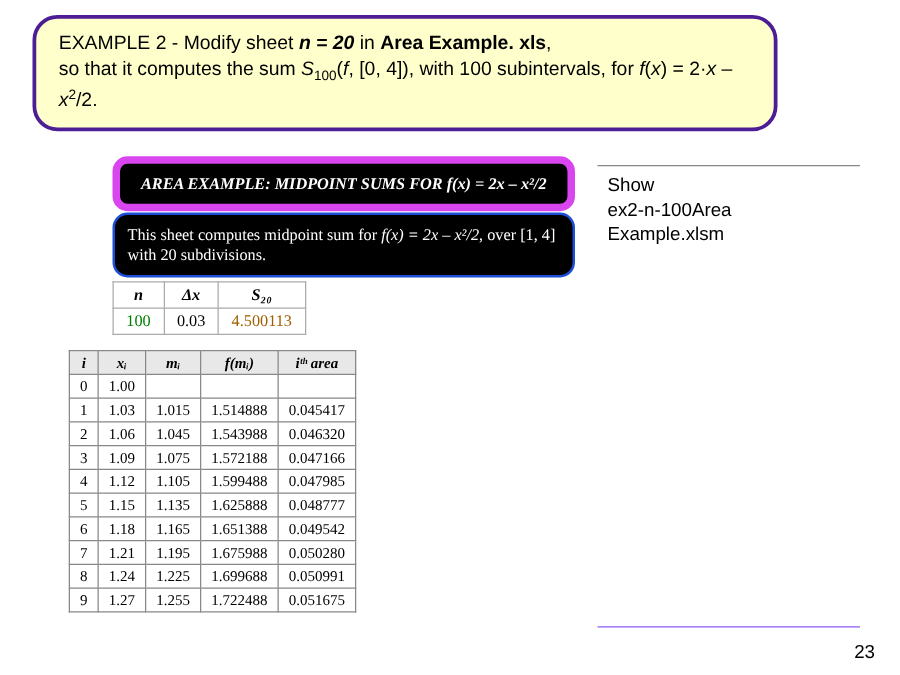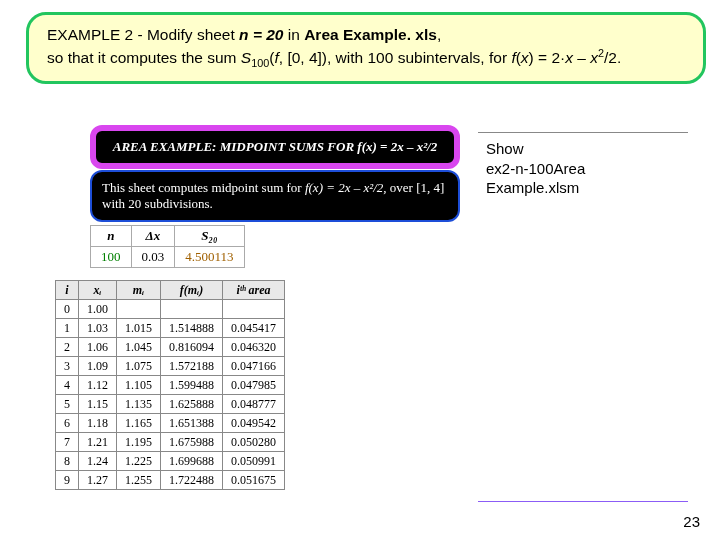--- a/index.html
+++ b/index.html
@@ -9,23 +9,23 @@
     height: 540px;
     background: #fff;
     font-family: Arial, sans-serif;
     position: relative;
     overflow: hidden;
   }
   .topbox {
     position: absolute;
     left: 26px;
     top: 12px;
-    width: 680px;
+    width: 596px;
     background: #ffffcc;
-    border: 3px solid #22c55e;
+    border: 3px solid #4c1d95;
     border-radius: 20px;
     padding: 10px 18px 10px 18px;
     box-sizing: border-box;
     font-size: 15.5px;
     line-height: 1.35;
   }
   .bolditalic { font-weight: bold; font-style: italic; }
   .italic { font-style: italic; }
   .sub { vertical-align: sub; font-size: 0.7em; }
   .sup { vertical-align: super; font-size: 0.7em; }
@@ -172,21 +172,21 @@
         <td>1</td>
         <td>1.03</td>
         <td>1.015</td>
         <td>1.514888</td>
         <td>0.045417</td>
       </tr>
       <tr>
         <td>2</td>
         <td>1.06</td>
         <td>1.045</td>
-        <td>0.816094</td>
+        <td>1.543988</td>
         <td>0.046320</td>
       </tr>
       <tr>
         <td>3</td>
         <td>1.09</td>
         <td>1.075</td>
         <td>1.572188</td>
         <td>0.047166</td>
       </tr>
       <tr>

